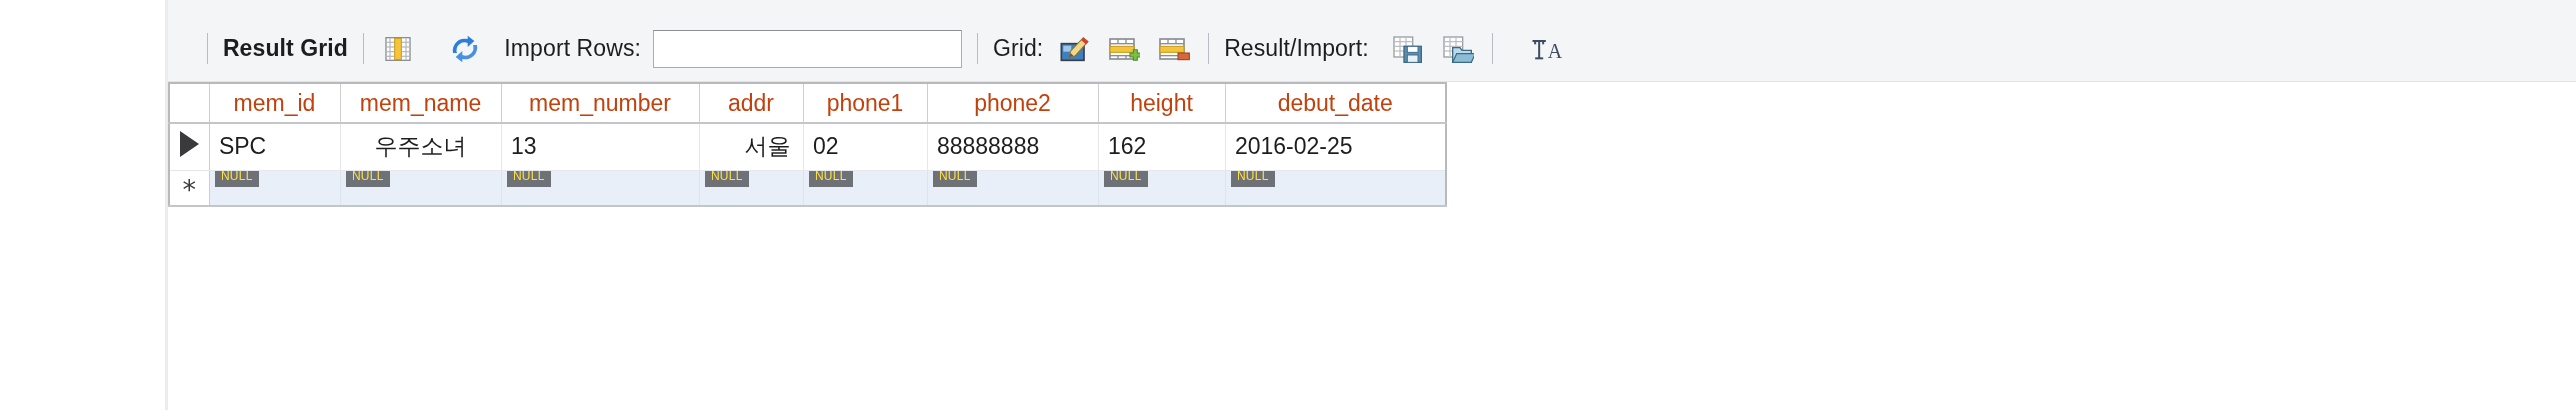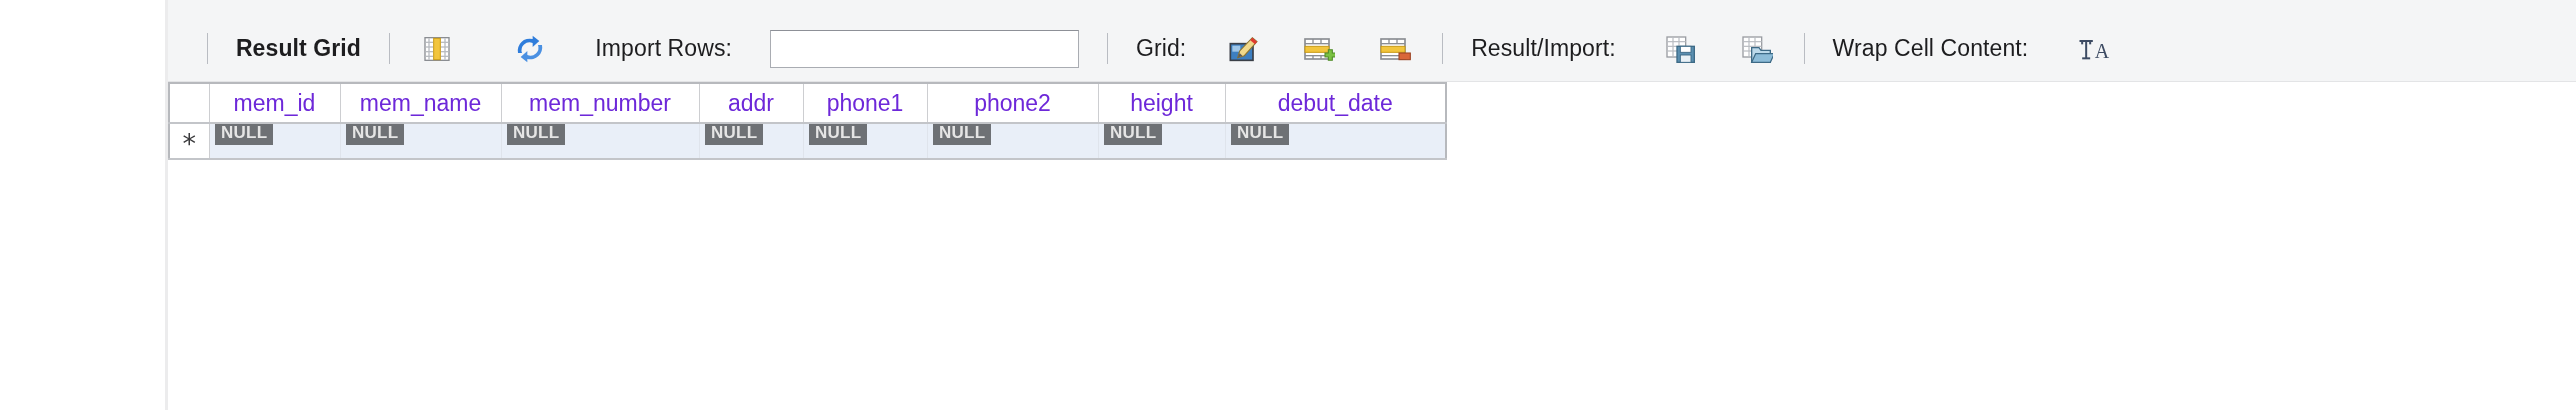--- a/index.html
+++ b/index.html
@@ -37,21 +37,21 @@
   }
 
   
   .toolbar {
     height: 82px;
     background: #f4f5f6;
     border-bottom: 0.7px solid #e3e4e6;
     display: flex;
     align-items: center;
     padding: 16px 0 0 24px;
-    gap: 13px;
+    gap: 0;
     flex: 0 0 82px;
     white-space: nowrap;
   }
   .tb-sep {
     width: 1.3px;
     height: 31px;
     background: #b9bcc2;
     margin: 0 14.8px;
     flex: 0 0 1.3px;
   }
@@ -114,21 +114,21 @@
 
   
   tr.hdr th {
     height: 40px;
     background: #ffffff;
     border-right: 0.7px solid #cdced1;
     border-bottom: 2px solid #c3c5c9;
     border-top: 2px solid #b7b9bd;
     text-align: center;
     font-size: 23px;
-    color: #6d28d9;
+    color: #c2410c;
     padding: 0 6.7px;
   }
   tr.hdr th.corner {
     border-left: 2px solid #b7b9bd;
     background: #ffffff;
   }
   tr.hdr th:last-child { border-right: 2px solid #b7b9bd; border-radius: 9px; }
 
   
   tr.datarow td {
@@ -163,23 +163,23 @@
     padding: 0;
   }
   tr.nullrow td:last-child { border-right: 2px solid #b7b9bd; }
 
   .align-center { text-align: center !important; }
   .align-right  { text-align: right !important; padding-right: 12px !important; }
 
   .null-badge {
     display: inline-block;
     background: #6e7175;
-    color: #e5e5e5;
-    font-size: 17px;
-    font-weight: bold;
+    color: #fde047;
+    font-size: 12px;
+    font-weight: normal;
     letter-spacing: 0.3px;
     line-height: 1;
     padding: 4px 6px 4.7px 6px;
     vertical-align: top;
     margin-top: -8px;
   }
 
   .row-arrow {
     display: inline-block;
     width: 0; height: 0;
@@ -334,21 +334,20 @@
             <line x1="12" y1="6" x2="12" y2="36"></line>
               <line x1="21" y1="6" x2="21" y2="36"></line>
           </g>
           <path d="M16 22 h11 l3 4 h14 v18 h-28 z" fill="#bcd9ea" stroke="#3d6a86" stroke-width="2"></path>
           <path d="M16 44 l6 -13 h28 l-6 13 z" fill="#8dbcd8" stroke="#3d6a86" stroke-width="1.8"></path>
         </svg>
       </span>
 
       <div class="tb-sep"></div>
 
-      <span class="tb-label">Wrap Cell Content:</span>
 
       <div class="tb-gap-m"></div>
 
       <span class="tb-btn">
         <svg width="35" height="32" viewBox="0 0 52 48">
           <g stroke="#3d4b63" stroke-width="3" fill="none">
             <line x1="5" y1="12" x2="25" y2="12"></line>
             <line x1="15" y1="12" x2="15" y2="38"></line>
             <line x1="9" y1="38" x2="21" y2="38"></line>
             <line x1="9" y1="12" x2="9" y2="17"></line>
@@ -382,20 +381,33 @@
             <th>mem_number</th>
             <th>addr</th>
             <th>phone1</th>
             <th>phone2</th>
             <th>height</th>
             <th>debut_date</th>
           </tr>
         </thead>
 
         <tbody>
+          <tr class="datarow">
+            <td class="rowmark">
+              <span class="row-arrow"></span>
+            </td>
+            <td>SPC</td>
+            <td class="align-center">우주소녀</td>
+            <td>13</td>
+            <td class="align-right">서울</td>
+            <td>02</td>
+            <td>88888888</td>
+            <td>162</td>
+            <td>2016-02-25</td>
+          </tr>
 
           <tr class="nullrow">
             <td class="rowmark">
               <span class="row-asterisk">*</span>
             </td>
             <td>
               <span class="null-badge">NULL</span>
             </td>
             <td>
               <span class="null-badge">NULL</span>

